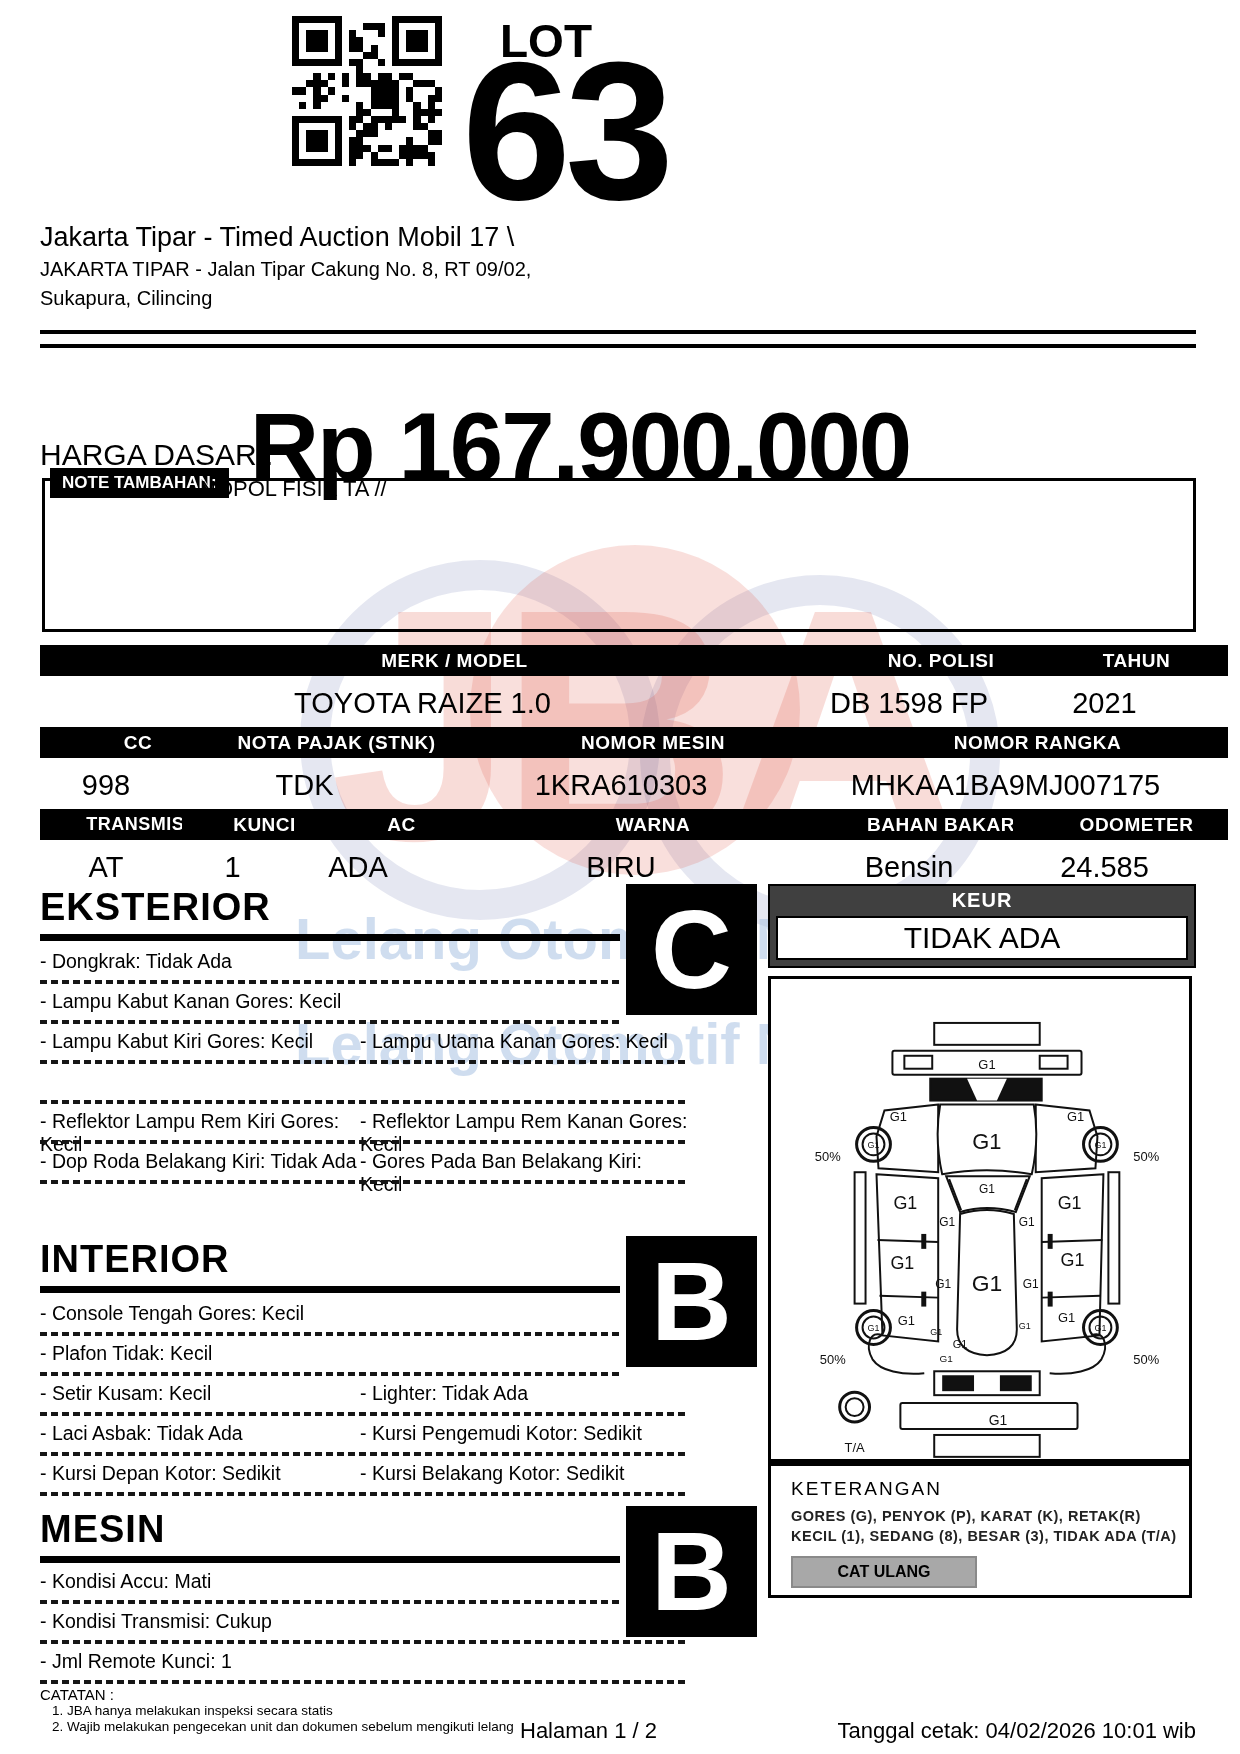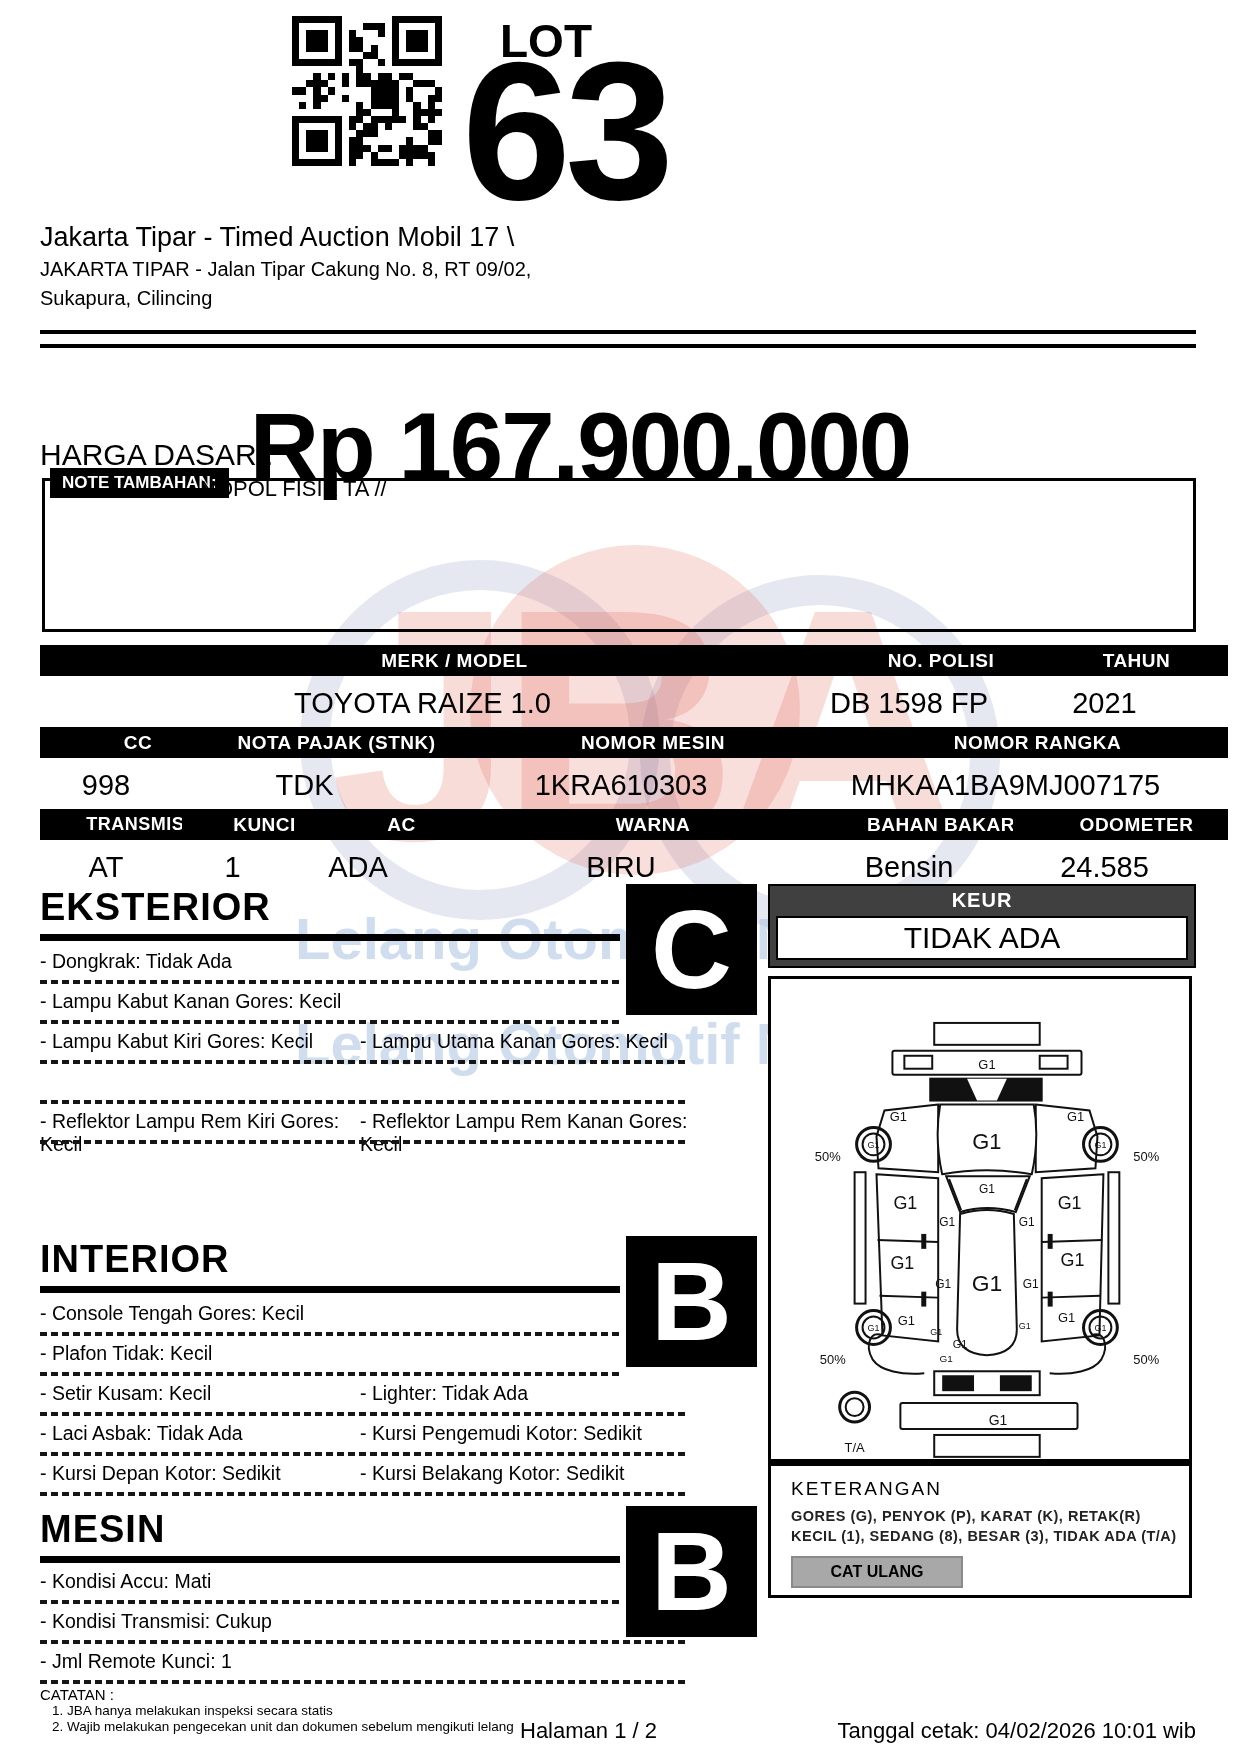--- a/index.html
+++ b/index.html
@@ -42,21 +42,21 @@
   #keur{background:#404040;border:2px solid #000;}
   #keur-label{color:#fff;font-weight:bold;font-size:20px;text-align:center;letter-spacing:1px;padding:3px 0 4px;}
   #keur-value{background:#fff;border:2px solid #000;margin:0 6px 6px;font-size:30px;text-align:center;padding:3px 0;}
   
   #diagram-box{border:3px solid #000;background:#fff;}
   
   #ket-box{border:3px solid #000;border-top-width:4px;background:#fff;}
   #ket-title{font-size:19px;letter-spacing:2px;padding:12px 0 6px 20px;}
   .ket-line{font-size:14.5px;font-weight:bold;color:#222;padding:2px 0 2px 20px;letter-spacing:.5px;}
   #ket-button{background:#a8a8a8;border:2px solid #8a8a8a;font-size:16px;font-weight:bold;
-              width:148px;text-align:center;padding:5px 10px;margin:10px 0 0 20px;}
+              width:148px;text-align:center;padding:5px 17px;margin:10px 0 0 20px;}
   
   #catatan-title{font-size:15px;}
   .cat-line{font-size:13.5px;padding-left:12px;line-height:1.18;}
   .footer-text{font-size:22px;white-space:nowrap;}
   svg text{font-family:"Liberation Sans","DejaVu Sans",sans-serif;}
 </style>
 </head>
 <body>
 
 <div id="page">
@@ -274,20 +274,27 @@
       <div class="item-row">
         <div class="dots"></div>
       </div>
       <div class="item-row">
         <div class="item-cells">
           <span>- Reflektor Lampu Rem Kiri Gores: Kecil</span>
           <span>- Reflektor Lampu Rem Kanan Gores: Kecil</span>
         </div>
         <div class="dots"></div>
       </div>
+      <div class="item-row">
+        <div class="item-cells">
+          <span>- Dop Roda Belakang Kiri: Tidak Ada</span>
+          <span>- Gores Pada Ban Belakang Kiri: Kecil</span>
+        </div>
+        <div class="dots"></div>
+      </div>
     </div>
   <div class="abs z grade-box" style="left:626px;top:884px;">C</div>
 
   <div class="abs z" id="keur" style="left:768px;top:884px;width:424px;">
     <div id="keur-label">KEUR</div>
     <div id="keur-value">TIDAK ADA</div>
   </div>
 
   <div class="abs z" id="diagram-box" style="left:768px;top:976px;width:418px;height:480px;">
     <svg id="car" width="418" height="480" viewBox="0 0 420 482">

